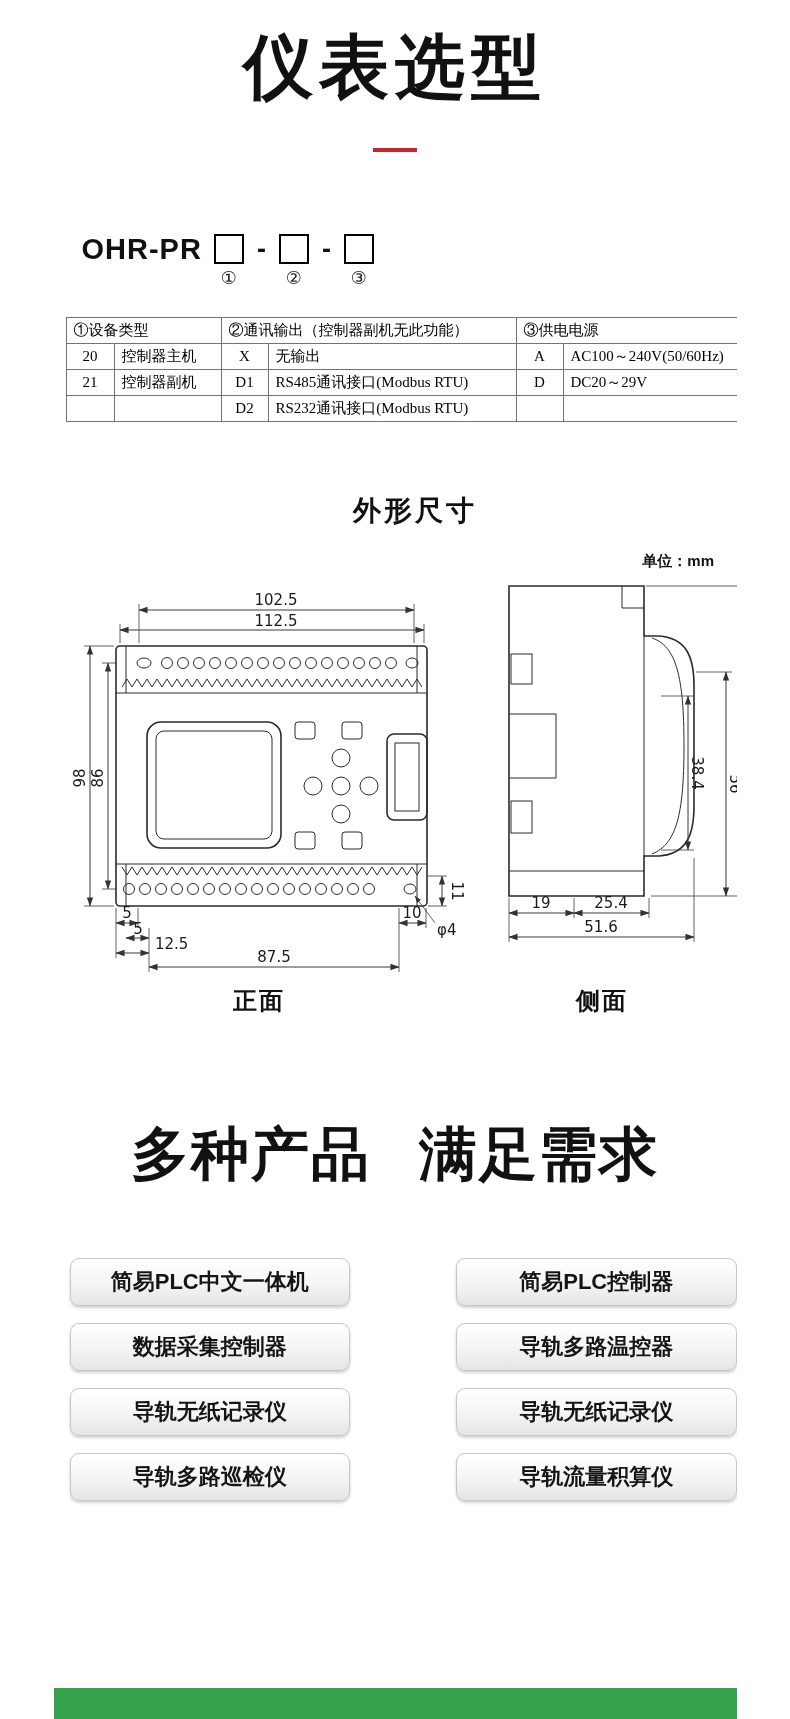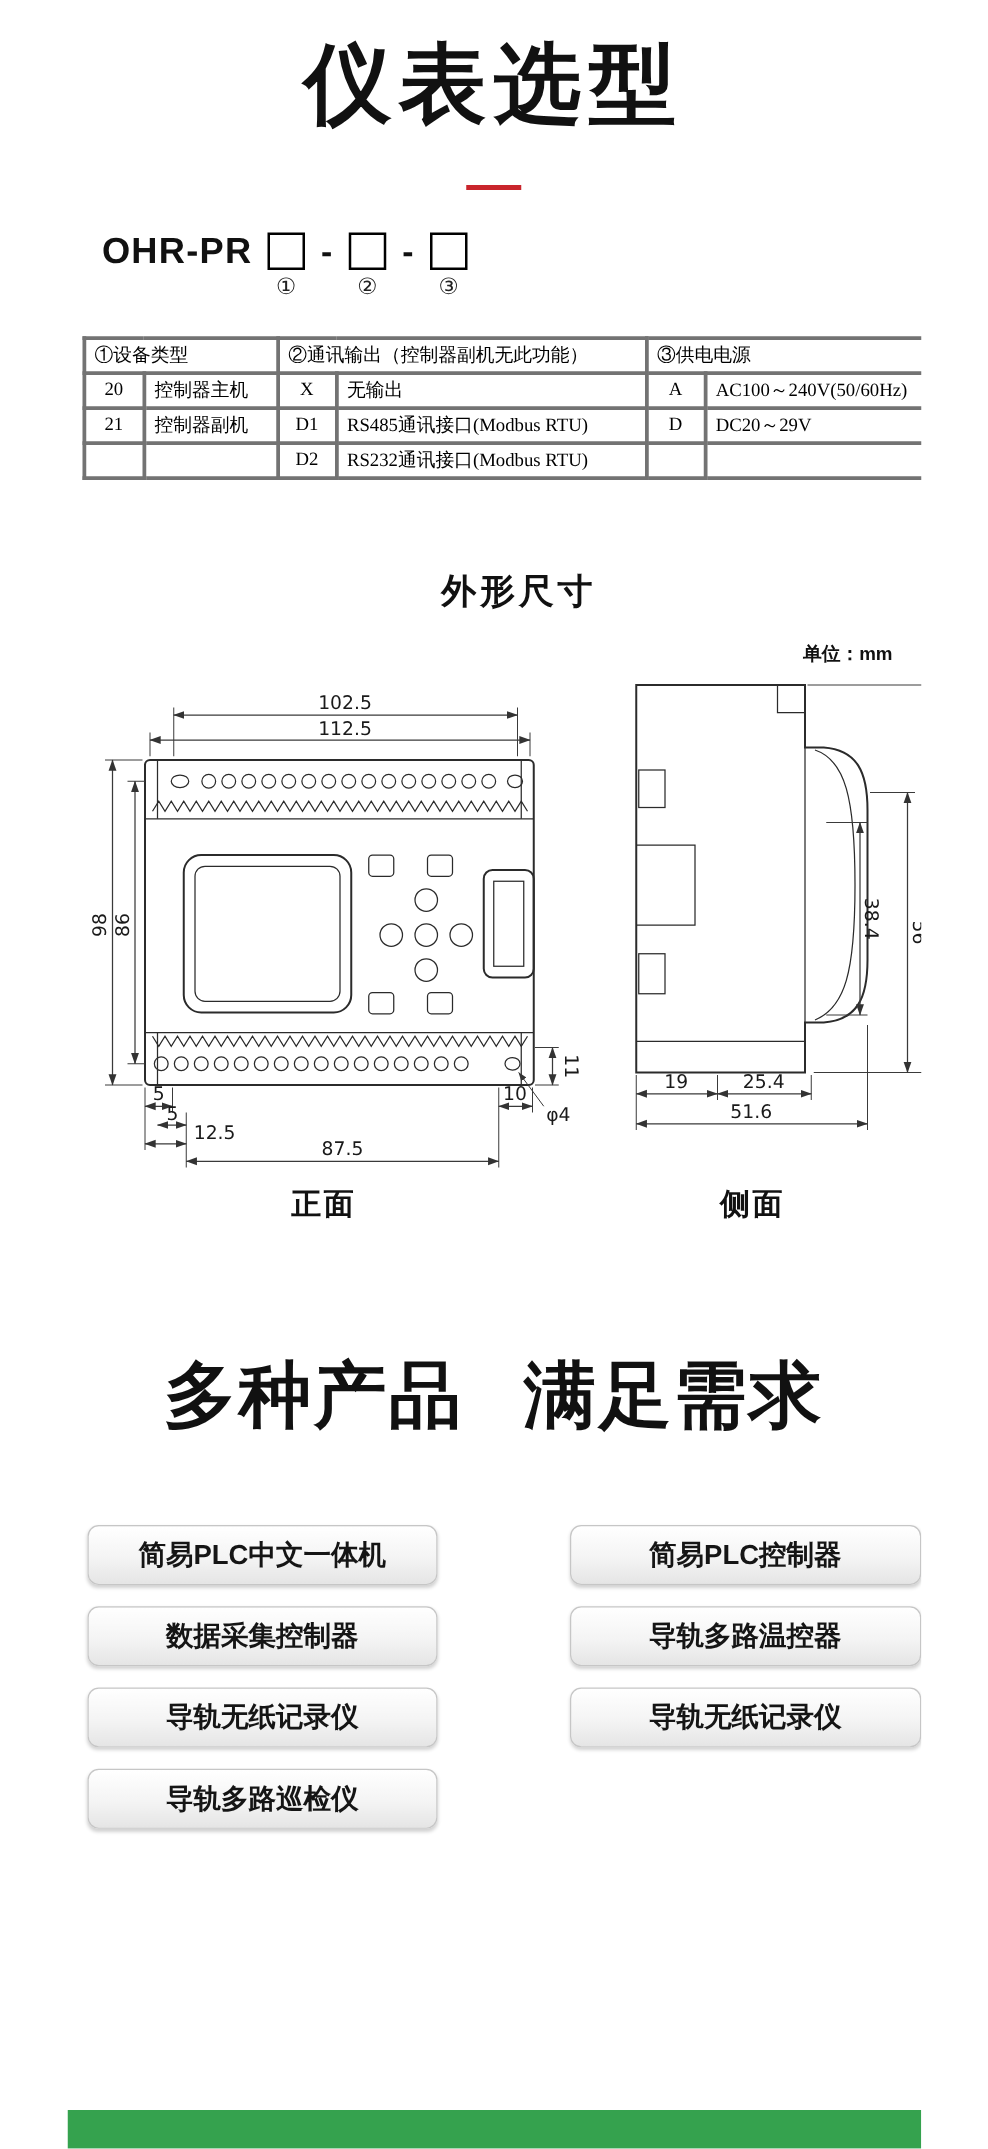--- a/index.html
+++ b/index.html
@@ -2,29 +2,29 @@
 <html><head>
 <meta charset="utf-8">
 <style>
   html,body{margin:0;padding:0;background:#ffffff;}
   body{font-family:"Liberation Sans","DejaVu Sans",sans-serif;color:#111;}
   .page{position:relative;width:683px;height:1719px;margin:0 auto;background:#ffffff;overflow:hidden;}
 
   .title{margin:0;padding-top:30px;text-align:center;font-size:70px;font-weight:900;letter-spacing:6px;line-height:1.08;}
   .divider{width:44px;height:4px;background:#c9252c;margin:42px auto 0;}
 
-  .model{margin:34px 0 0 28px;display:flex;align-items:center;gap:12px;height:31px;}
+  .model{margin:82px 0 0 28px;display:flex;align-items:center;gap:12px;height:31px;}
   .model .prefix{font-size:29px;font-weight:700;letter-spacing:1px;}
   .model .slot{position:relative;width:26px;height:26px;border:2px solid #000;}
   .model .slot .num{position:absolute;left:50%;top:31px;transform:translateX(-50%);font-size:18px;color:#222;}
   .model .dash{font-size:27px;font-weight:700;margin:0 1px;}
 
   table.sel{border-collapse:collapse;table-layout:fixed;margin:52px 0 0 12px;width:702px;
             font-family:"Liberation Serif","DejaVu Serif",serif;font-size:15px;color:#000;}
-  table.sel td{border:3px solid #737373;padding:2px 7px;height:21px;overflow:hidden;white-space:nowrap;}
+  table.sel td{border:1px solid #737373;padding:2px 7px;height:21px;overflow:hidden;white-space:nowrap;}
   table.sel td.code{text-align:center;padding:2px 2px;}
   table.sel tr.titles td{padding-left:7px;}
 
   .dims-heading{margin:70px 0 0;text-align:center;font-size:28px;font-weight:700;letter-spacing:3px;padding-left:40px;}
   svg.drawing{display:block;margin:16px auto 0;}
   .outline{fill:none;stroke:#2b2b2b;stroke-width:1.6;}
   .thin{fill:none;stroke:#2b2b2b;stroke-width:1;}
   .dim{fill:none;stroke:#3a3a3a;stroke-width:1;}
   .ext{fill:none;stroke:#3a3a3a;stroke-width:0.8;}
   .dimtxt{font-family:"DejaVu Sans",sans-serif;font-size:15px;fill:#1a1a1a;}
@@ -279,17 +279,18 @@
     <div class="col">
       <div class="pbtn">简易PLC中文一体机</div>
       <div class="pbtn">数据采集控制器</div>
       <div class="pbtn">导轨无纸记录仪</div>
       <div class="pbtn">导轨多路巡检仪</div>
     </div>
     <div class="col">
       <div class="pbtn">简易PLC控制器</div>
       <div class="pbtn">导轨多路温控器</div>
       <div class="pbtn">导轨无纸记录仪</div>
+      <div class="pbtn">导轨流量积算仪</div>
     </div>
   </div>
 
   <div class="footer"></div>
 </div>
 
 </body></html>

